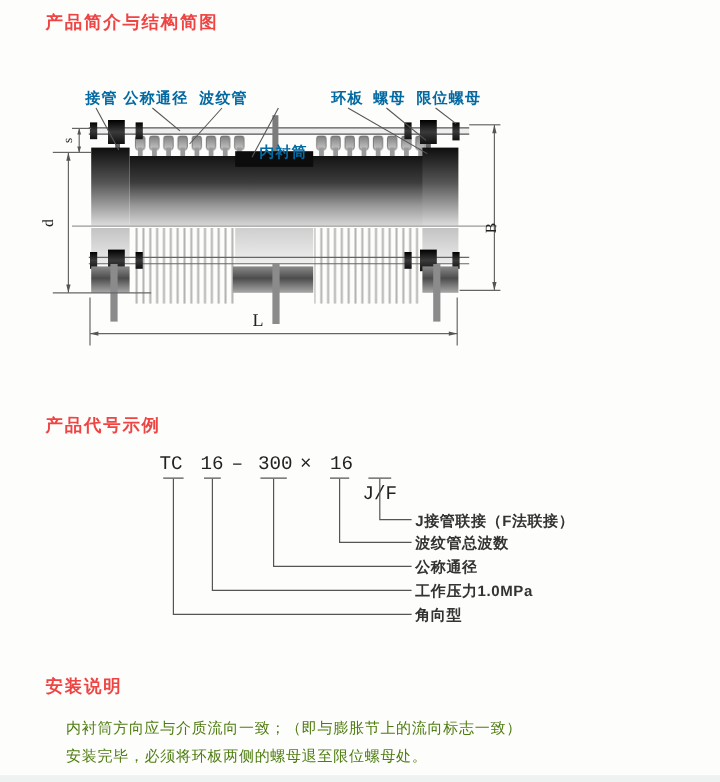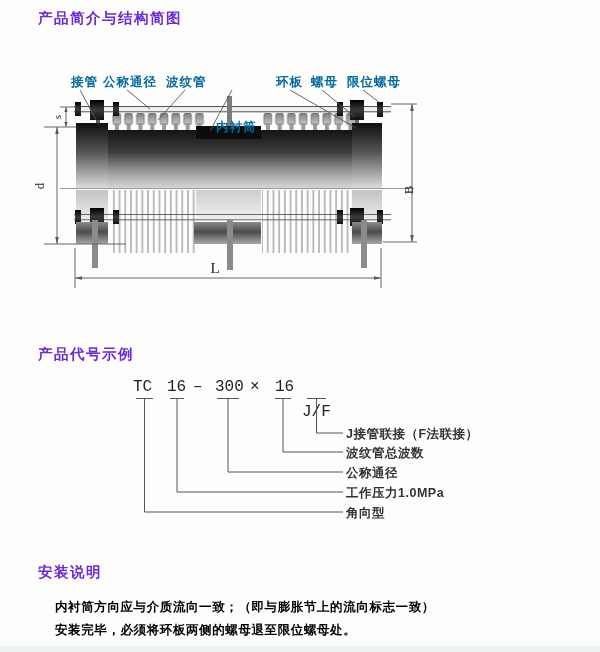--- a/index.html
+++ b/index.html
@@ -1,26 +1,26 @@
 <!DOCTYPE html>
 <html><head>
 <meta charset="utf-8">
 <style>
   html,body{margin:0;padding:0;}
   body{width:600px;height:652px;background:#fdfdfb;position:relative;overflow:hidden;
        font-family:"Liberation Sans","DejaVu Sans",sans-serif;}
   .abs{position:absolute;white-space:nowrap;}
-  .h2{font-size:14.5px;font-weight:bold;letter-spacing:1.5px;color:#6d28d9;}
+  .h2{font-size:14.5px;font-weight:bold;letter-spacing:1.5px;color:#ef4444;}
   .part-label{font-size:12.5px;font-weight:bold;letter-spacing:1px;color:#0369a1;}
   .dim-label{font-family:"Liberation Serif","DejaVu Serif",serif;font-size:13px;color:#222;
              width:14px;height:14px;text-align:center;line-height:14px;}
   .rot{transform:rotate(-90deg);transform-origin:center center;}
   .code-token{font-family:Liberation Mono, monospace;font-size:16px;color:#222;}
   .legend-label{font-size:12.5px;font-weight:bold;letter-spacing:0.5px;color:#333;}
-  .body-line{font-size:12.5px;font-weight:bold;letter-spacing:0.6px;color:#000000;}
+  .body-line{font-size:12.5px;font-weight:normal;letter-spacing:0.6px;color:#4d7c0f;}
   .bottom-strip{position:absolute;left:0;bottom:0;width:600px;height:6px;background:#eef2f1;}
   svg{position:absolute;left:0;}
 </style>
 </head>
 <body>
 
 <div class="abs h2" style="left:38px;top:9px;">产品简介与结构简图</div>
 
 <svg style="top:0;" width="600" height="340" viewBox="0 0 600 340">
   <defs>

